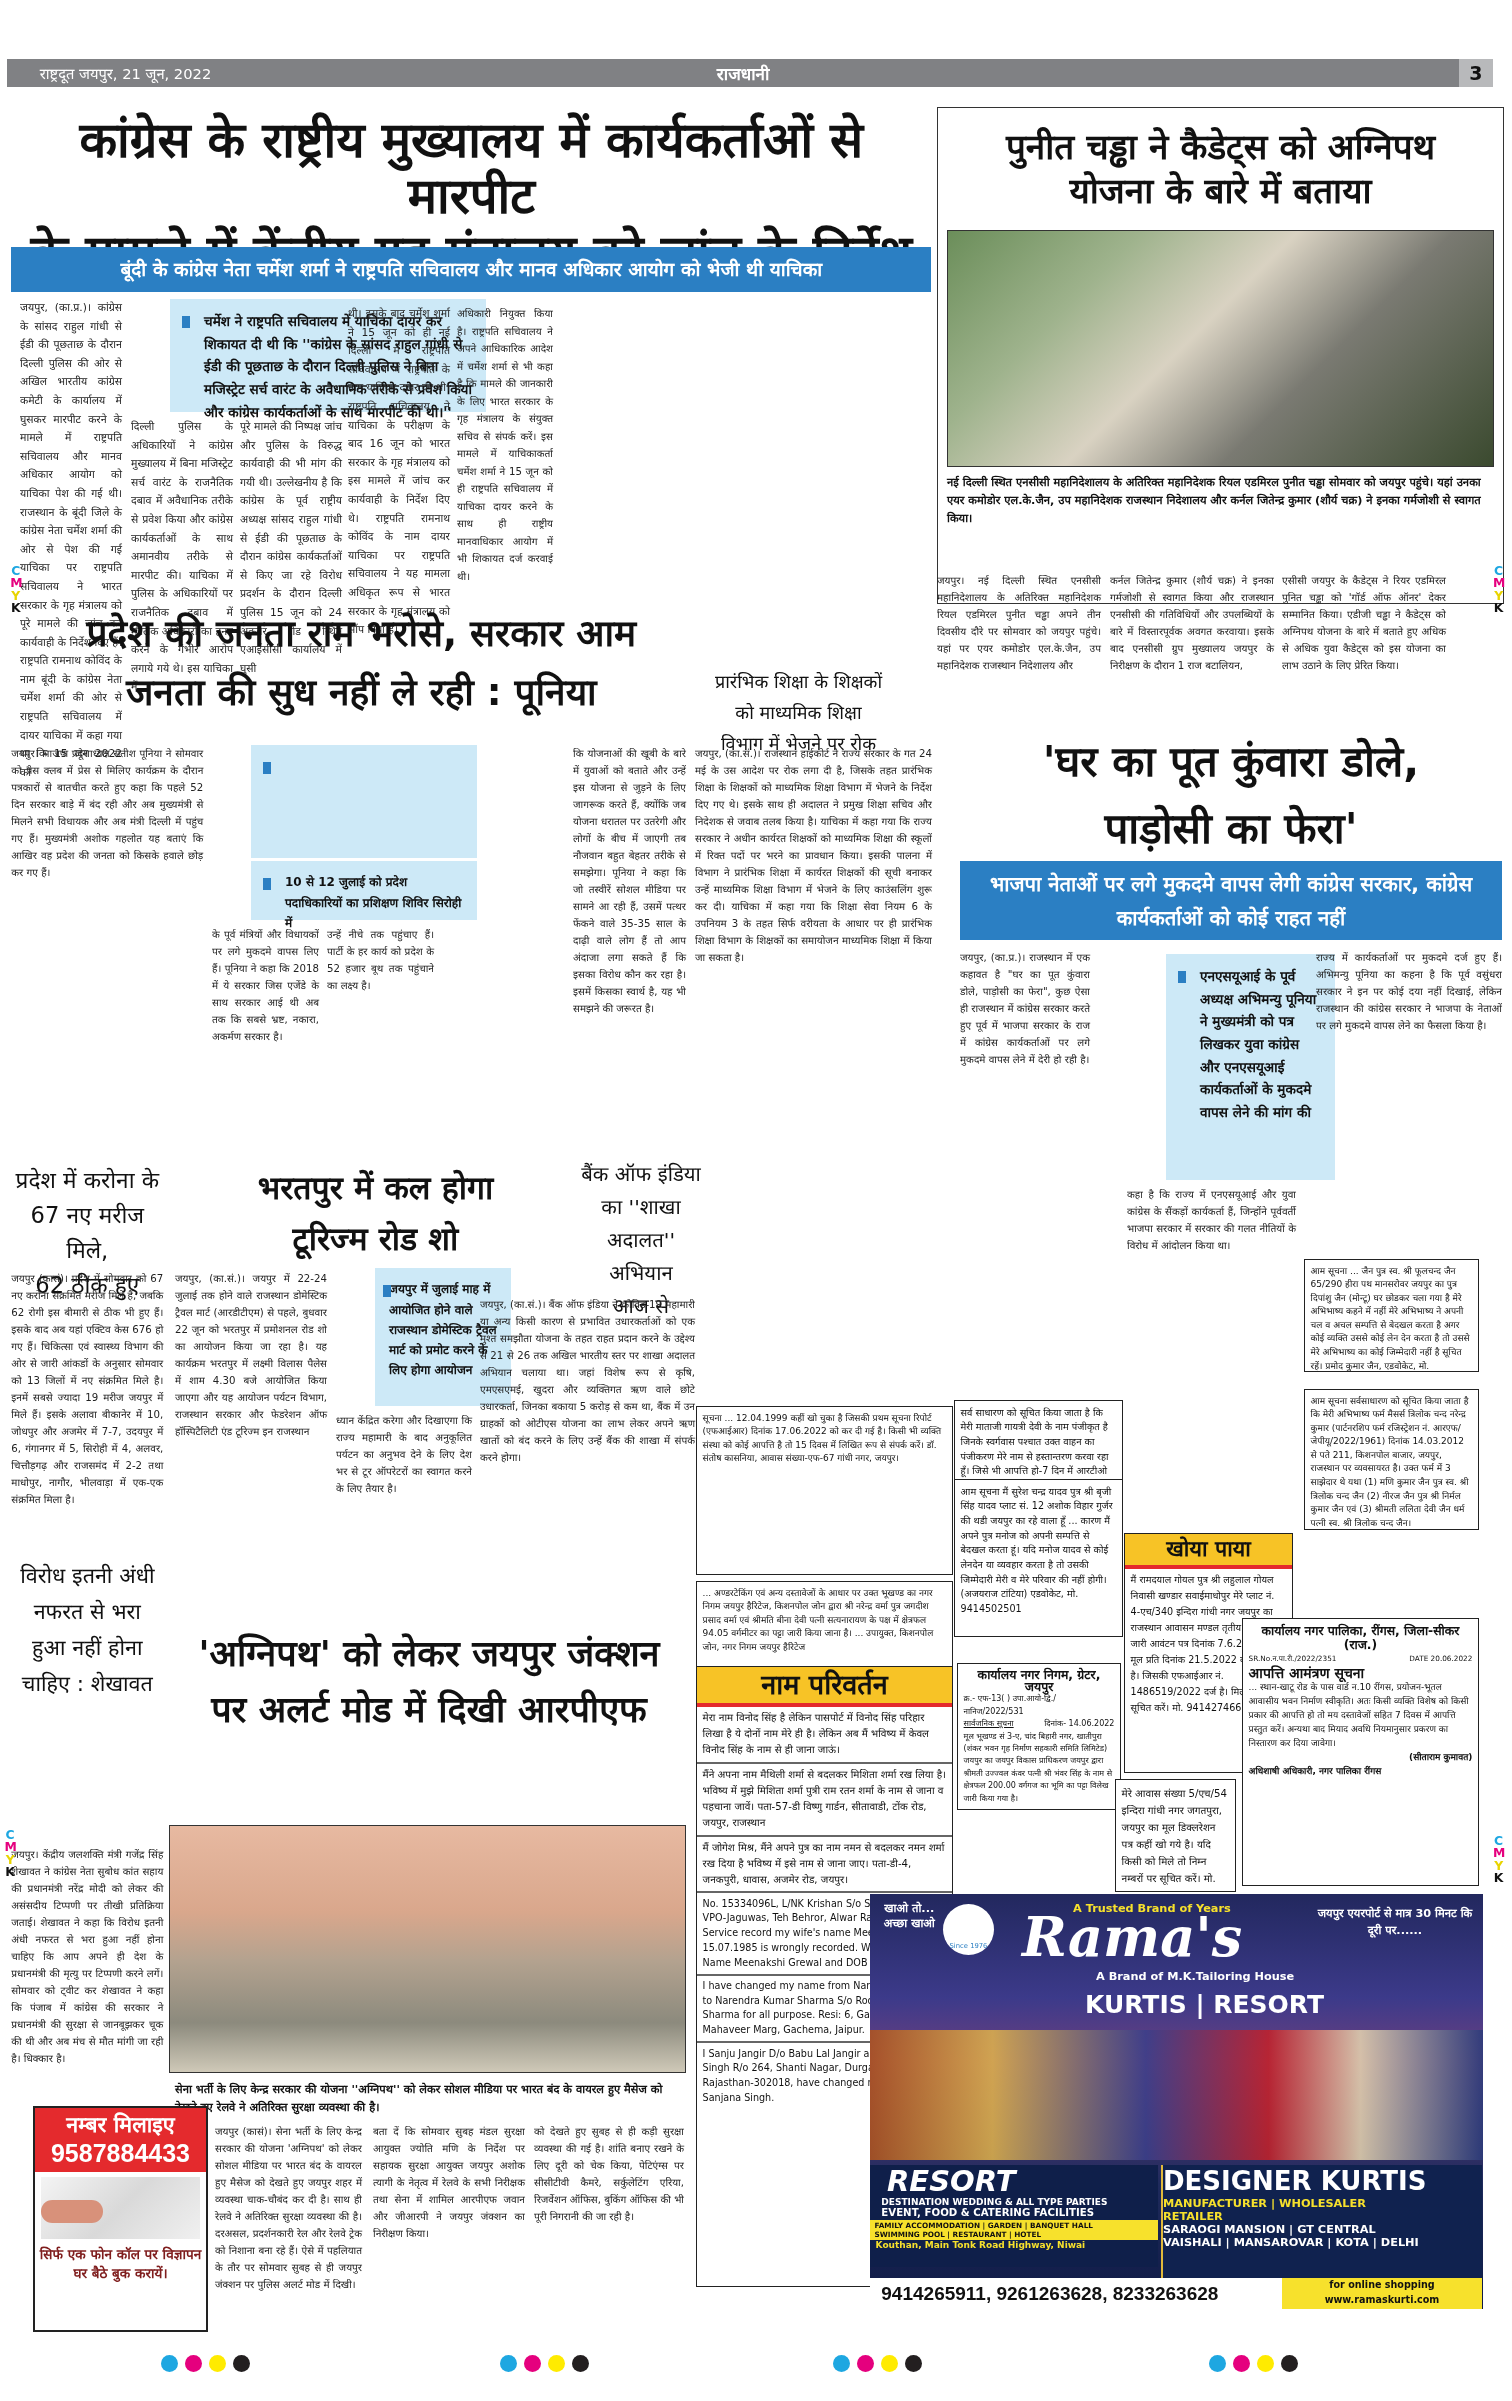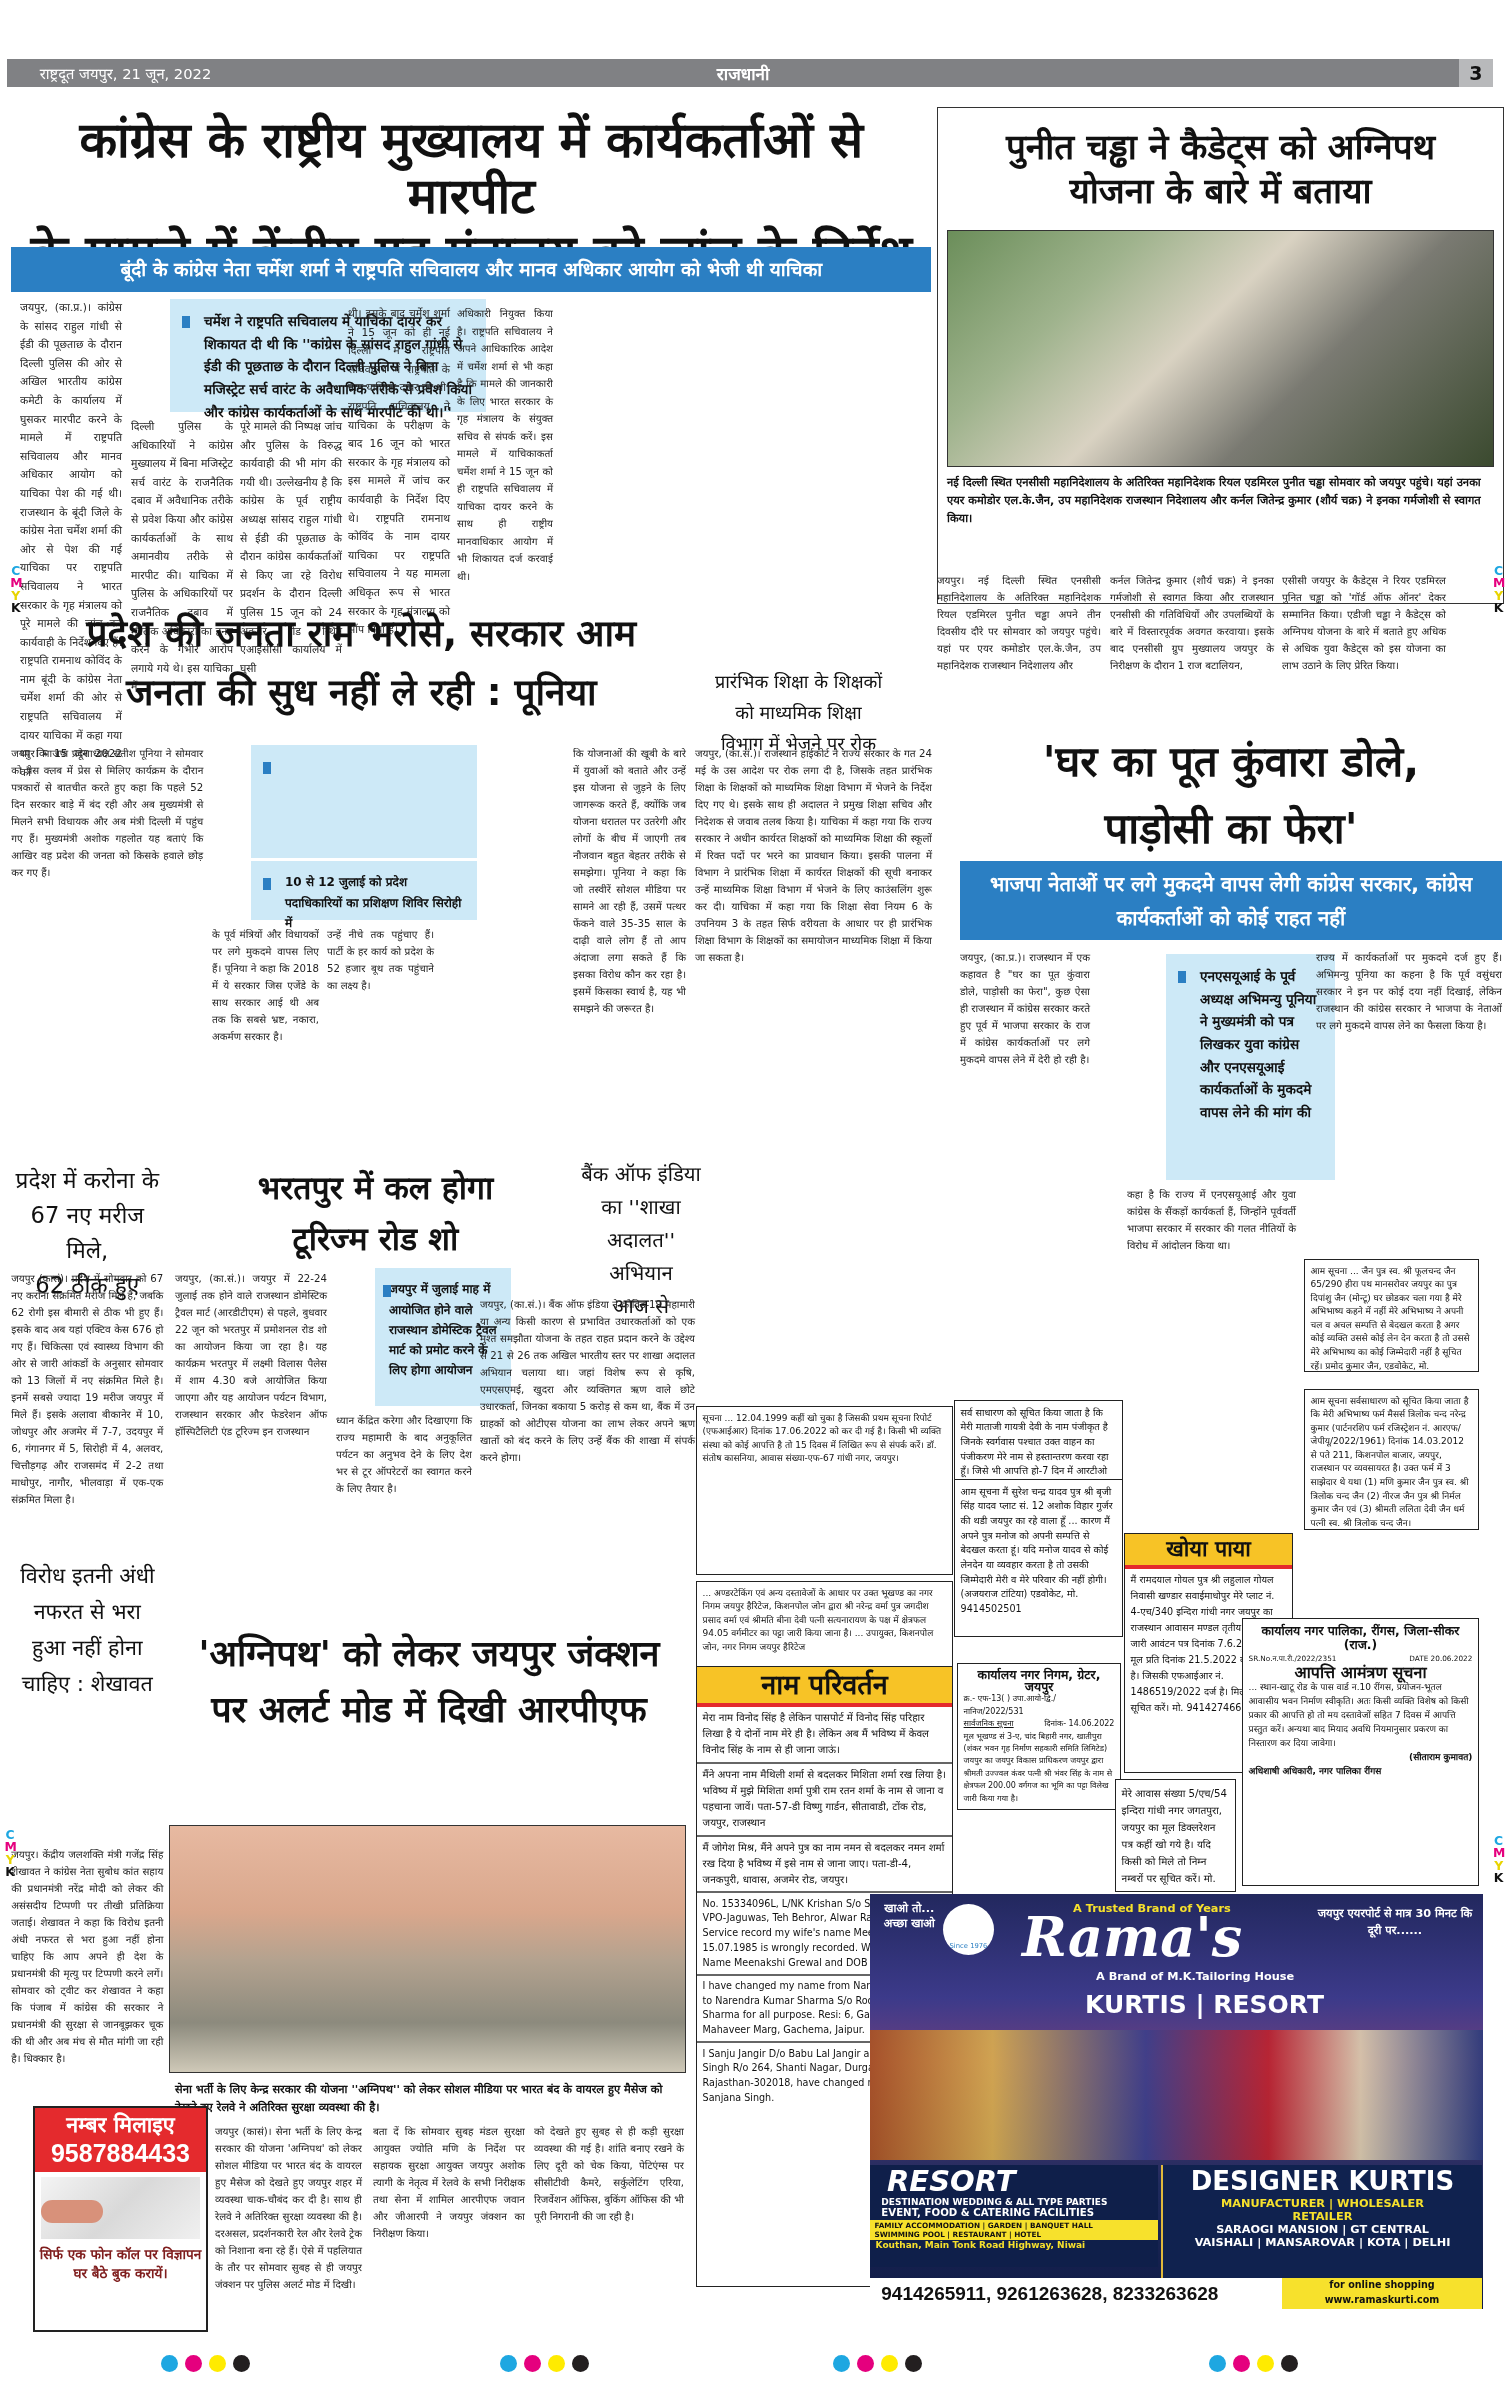--- a/index.html
+++ b/index.html
@@ -174,21 +174,21 @@
 
 <div class="abs box" style="left:1304px;top:1259px;width:175px;height:113px;font-size:9px;line-height:13.6px;overflow:hidden;">आम सूचना ... जैन पुत्र स्व. श्री फूलचन्द जैन 65/290 हीरा पथ मानसरोवर जयपुर का पुत्र दिपांशु जैन (मोन्टू) घर छोडकर चला गया है मेरे अभिभाष्य कहने में नहीं मेरे अभिभाष्य ने अपनी चल व अचल सम्पत्ति से बेदखल करता है अगर कोई व्यक्ति उससे कोई लेन देन करता है तो उससे मेरे अभिभाष्य का कोई जिम्मेदारी नहीं है सूचित रहें। प्रमोद कुमार जैन, एडवोकेट, मो. 9314963519</div>
 <div class="abs box" style="left:1304px;top:1389px;width:175px;height:141px;font-size:9px;line-height:13.6px;overflow:hidden;">आम सूचना सर्वसाधारण को सूचित किया जाता है कि मेरी अभिभाष्य फर्म मैसर्स त्रिलोक चन्द नरेन्द्र कुमार (पार्टनरशिप फर्म रजिस्ट्रेशन नं. आरएफ/जेपीयू/2022/1961) दिनांक 14.03.2012 से पते 211, किशनपोल बाजार, जयपुर, राजस्थान पर व्यवसायरत है। उक्त फर्म में 3 साझेदार थे यथा (1) मणि कुमार जैन पुत्र स्व. श्री त्रिलोक चन्द जैन (2) नीरज जैन पुत्र श्री निर्मल कुमार जैन एवं (3) श्रीमती ललिता देवी जैन धर्म पत्नी स्व. श्री त्रिलोक चन्द जैन।</div>
 
 <div class="abs box" style="left:1242px;top:1618px;width:237px;height:268px;font-size:9px;line-height:14px;overflow:hidden;">
   <div style="font-weight:bold;font-size:12.4px;text-align:center;">कार्यालय नगर पालिका, रींगस, जिला-सीकर (राज.)</div>
   <div style="display:flex;justify-content:space-between;font-size:7.3px;">
     <span>SR.No.न.पा.री./2022/2351</span>
     <span>DATE 20.06.2022</span>
   </div>
-  <div style="font-weight:bold;font-size:16px;text-align:center;">आपत्ति आमंत्रण सूचना</div>
+  <div style="font-weight:bold;font-size:14px;text-align:left;">आपत्ति आमंत्रण सूचना</div>
   <div>... स्थान-खाटू रोड के पास वार्ड न.10 रींगस, प्रयोजन-भूतल आवासीय भवन निर्माण स्वीकृति। अतः किसी व्यक्ति विशेष को किसी प्रकार की आपत्ति हो तो मय दस्तावेजों सहित 7 दिवस में आपत्ति प्रस्तुत करें। अन्यथा बाद मियाद अवधि नियमानुसार प्रकरण का निस्तारण कर दिया जावेगा।</div>
   <div style="text-align:right;font-weight:bold;">(सीताराम कुमावत)</div>
   <div style="font-weight:bold;">अधिशाषी अधिकारी, नगर पालिका रींगस</div>
 </div>
 
 <div class="abs" style="left:33px;top:2106px;width:175px;height:226px;border:2.8px solid #222;background:#fff;">
   <div class="ad-red" style="padding:3.4px 0;">
     <div style="font-size:21.5px;line-height:28px;">नम्बर मिलाइए</div>
     <div style="font-size:25px;line-height:29px;font-family:'Liberation Sans',sans-serif;">9587884433</div>
   </div>
@@ -212,21 +212,21 @@
   <div class="abs" style="left:0;top:271px;width:288px;height:102px;background:#0f1f4a;">
     <div style="font-style:italic;font-weight:bold;font-size:29px;line-height:32px;padding-left:17px;">RESORT</div>
     <div style="font-weight:bold;font-size:9px;padding-left:11.3px;">DESTINATION WEDDING &amp; ALL TYPE PARTIES</div>
     <div style="font-weight:bold;font-size:10.2px;padding-left:11.3px;">EVENT, FOOD &amp; CATERING FACILITIES</div>
     <div style="background:#f7e12c;color:#111;font-weight:bold;font-size:7.3px;padding:1.1px 4.5px;margin-top:2.3px;">
       <div>FAMILY ACCOMMODATION | GARDEN | BANQUET HALL</div>
       <div>SWIMMING POOL | RESTAURANT | HOTEL</div>
     </div>
     <div style="color:#f7e12c;font-weight:bold;font-size:9px;padding-left:5.6px;">Kouthan, Main Tonk Road Highway, Niwai</div>
   </div>
-  <div class="abs" style="left:291px;top:271px;width:321px;height:113px;background:#10224f;text-align:center;border-left:2.3px solid #e0b93b;">
+  <div class="abs" style="left:291px;top:271px;width:321px;height:113px;background:#10224f;text-align:left;border-left:2.3px solid #e0b93b;">
     <div style="font-weight:bold;font-size:26px;line-height:32px;">DESIGNER KURTIS</div>
     <div style="color:#f7e12c;font-weight:bold;font-size:11.3px;">MANUFACTURER | WHOLESALER</div>
     <div style="color:#f7e12c;font-weight:bold;font-size:11.3px;">RETAILER</div>
     <div style="font-weight:bold;font-size:11.3px;">SARAOGI MANSION | GT CENTRAL</div>
     <div style="font-weight:bold;font-size:11.3px;">VAISHALI | MANSAROVAR | KOTA | DELHI</div>
   </div>
   <div class="abs" style="left:0;top:384px;width:412px;height:31px;background:#fff;color:#111;font-weight:bold;font-size:19px;line-height:31px;padding-left:11.3px;font-family:'Liberation Sans',sans-serif;">9414265911, 9261263628, 8233263628</div>
   <div class="abs" style="left:412px;top:384px;width:200px;height:31px;background:#f7e12c;color:#111;font-weight:bold;text-align:center;font-size:9.6px;line-height:14.7px;">
     <div>for online shopping</div>
     <div>www.ramaskurti.com</div>

